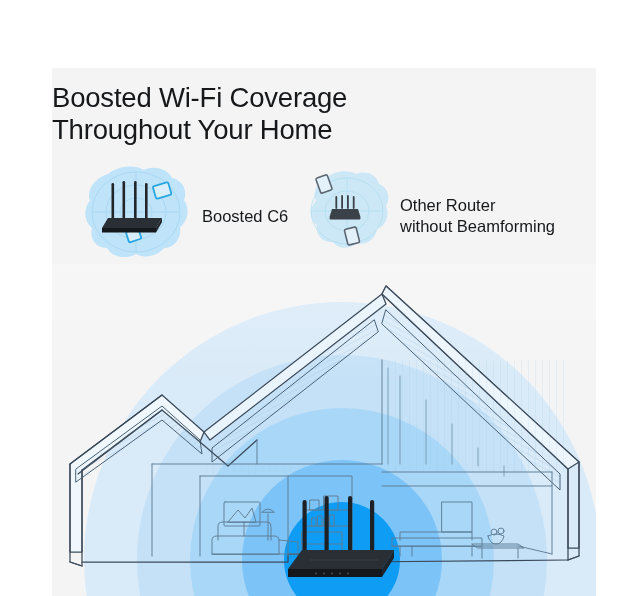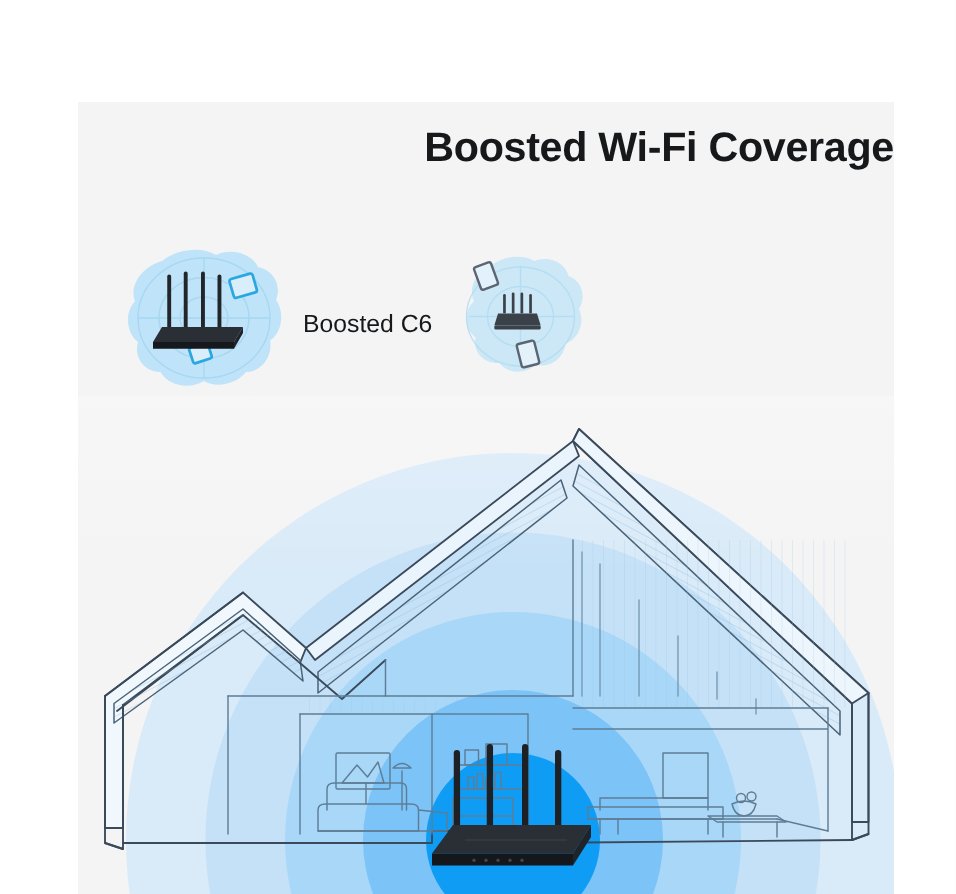--- a/index.html
+++ b/index.html
@@ -4,22 +4,22 @@
 <style>
   html,body{margin:0;padding:0;background:#ffffff;}
   body{width:637px;height:596px;overflow:hidden;font-family:"Liberation Sans", sans-serif;}
 
   #stage{position:relative;width:637px;height:596px;background:#ffffff;}
 
   
   .panel{position:absolute;left:52px;top:68px;width:544px;height:528px;background:#f4f4f5;overflow:hidden;}
 
   
-  .heading{position:absolute;left:0;top:14px;width:544px;text-align:right;
-           font-size:27.5px;font-weight:bold;color:#16181a;letter-spacing:-0.2px;line-height:32px;}
+  .heading{position:absolute;left:0;top:14px;width:544px;text-align:left;
+           font-size:27.5px;font-weight:normal;color:#16181a;letter-spacing:-0.2px;line-height:32px;}
   .heading .l2{display:block;}
 
   
   .legend{position:absolute;left:0;top:96px;width:544px;height:104px;}
   .legend-item{position:absolute;display:flex;align-items:center;}
   .legend-item.a{left:28px;top:0px;}
   .legend-item.b{left:250px;top:4px;}
   .blobwrap{position:relative;}
   .legend-label{font-size:16.5px;color:#16181a;line-height:21px;white-space:pre-line;}
   .legend-item.a .legend-label{margin-left:10px;}
@@ -31,20 +31,21 @@
 </style>
 </head>
 <body>
 
 <div id="stage">
 
   <div class="panel">
 
     <div class="heading">
       <span>Boosted Wi-Fi Coverage</span>
+      <span class="l2">Throughout Your Home</span>
     </div>
 
     <div class="legend">
 
       <div class="legend-item a">
         <div class="blobwrap">
           <svg width="112" height="100" viewBox="0 0 112 100">
             <path d="M28 10 C38 2 54 0 64 6 C74 1 88 5 92 14 C102 16 108 26 104 36
                      C110 44 108 58 100 63 C102 74 94 84 84 84 C78 92 64 95 56 90
                      C46 96 32 93 27 84 C16 84 9 74 12 64 C4 58 3 44 10 37
@@ -96,20 +97,22 @@
             <g fill="#3b4149">
               <rect x="33.4" y="28" width="1.8" height="13" rx="0.9"></rect>
               <rect x="39.2" y="27" width="1.8" height="14" rx="0.9"></rect>
               <rect x="45.0" y="27" width="1.8" height="14" rx="0.9"></rect>
               <rect x="50.8" y="28" width="1.8" height="13" rx="0.9"></rect>
               <path d="M30 41 H56 L58.5 49 H27.5 Z"></path>
               <rect x="27.5" y="49" width="31" height="2.6" rx="1"></rect>
             </g>
           </svg>
         </div>
+        <div class="legend-label">Other Router
+without Beamforming</div>
       </div>
 
     </div>
 
     <div class="illus">
       <svg width="544" height="332" viewBox="0 0 544 332">
         <defs>
           <clipPath id="panelClip">
               <rect x="0" y="0" width="544" height="332"></rect>
             </clipPath>

